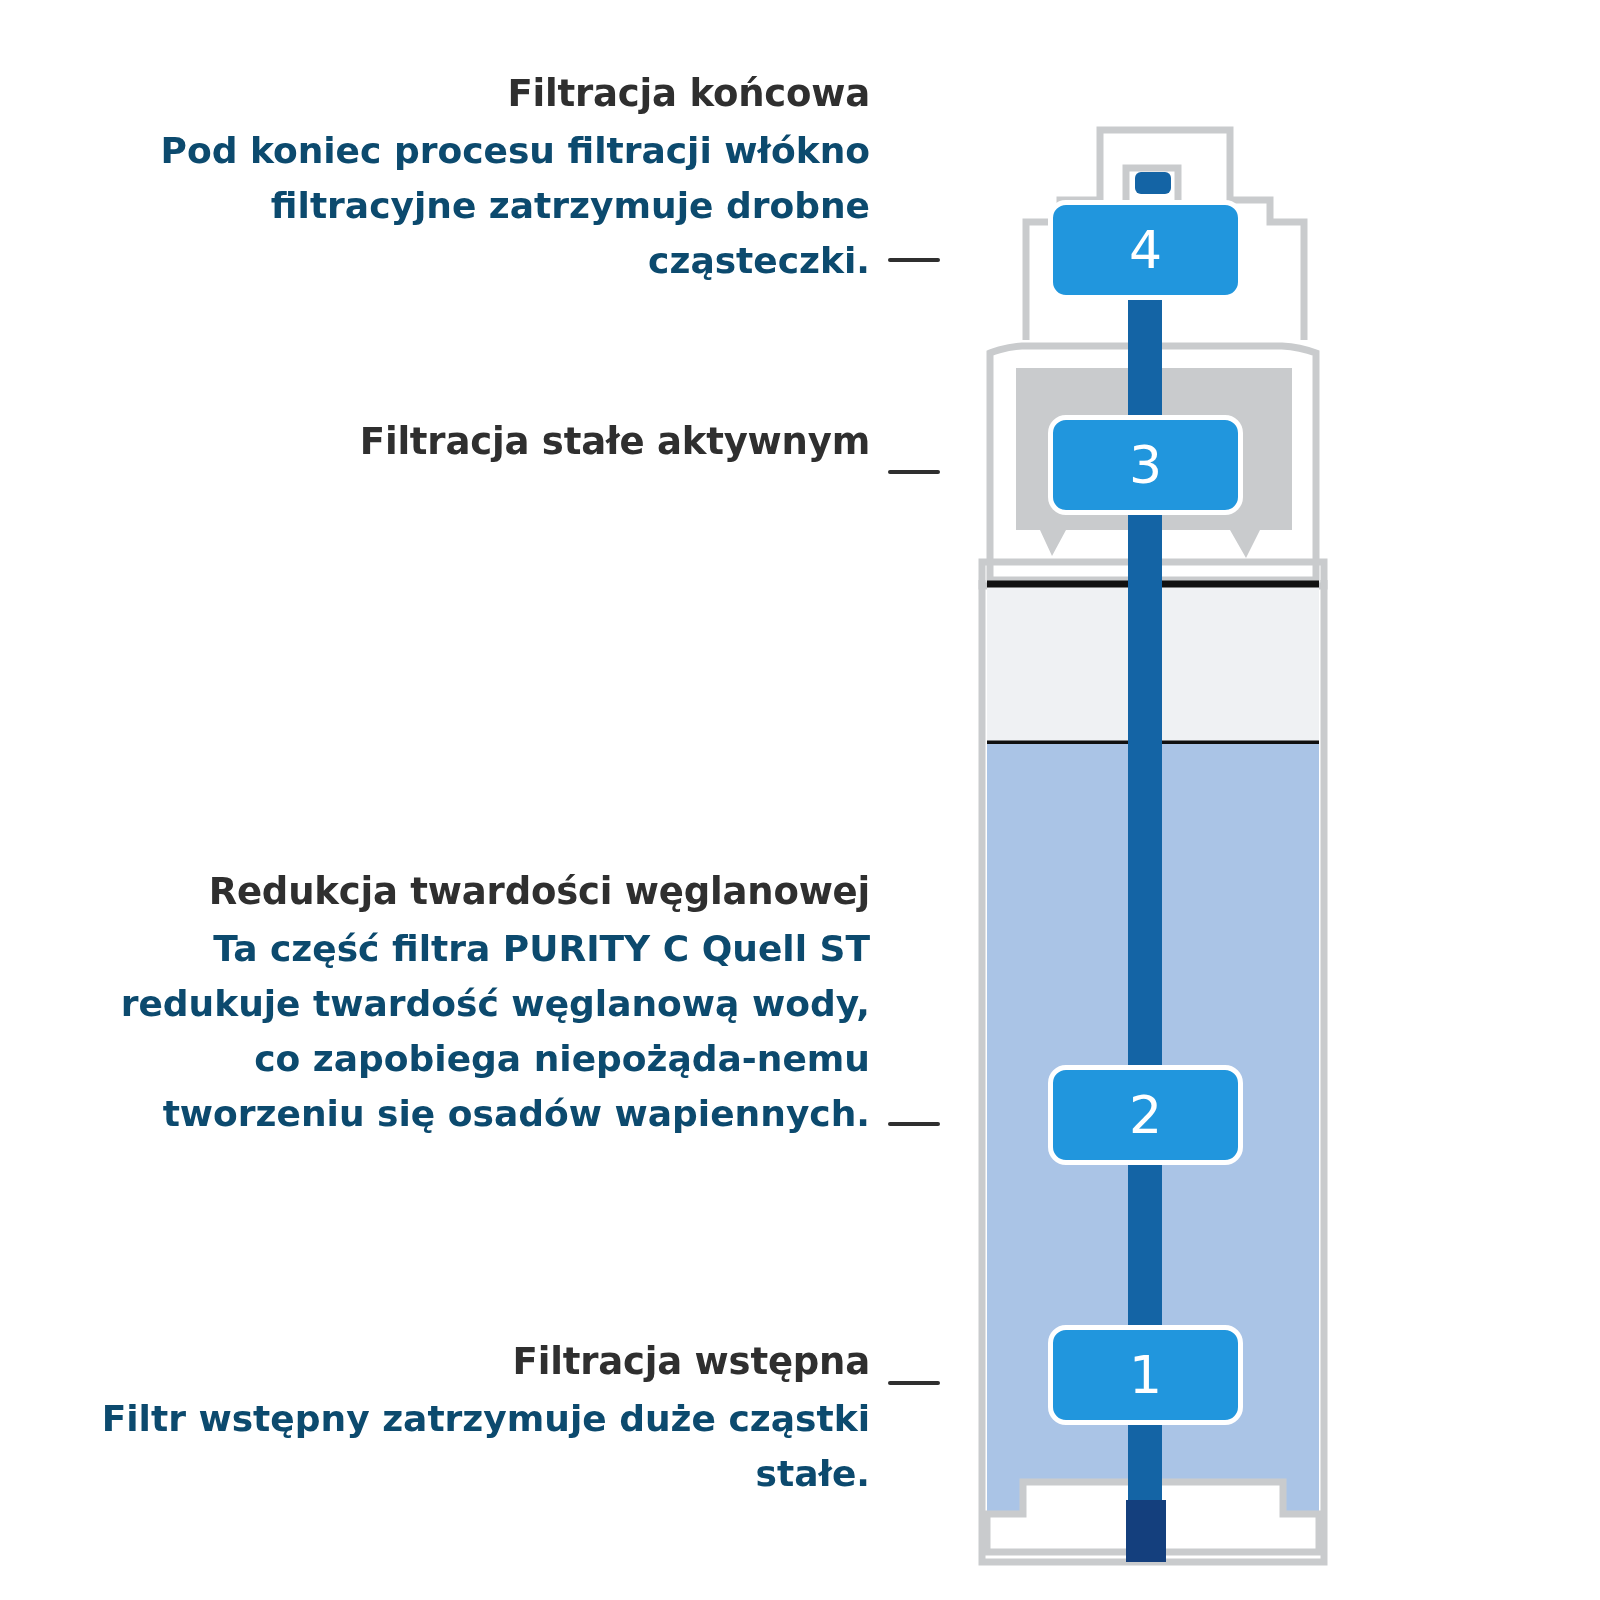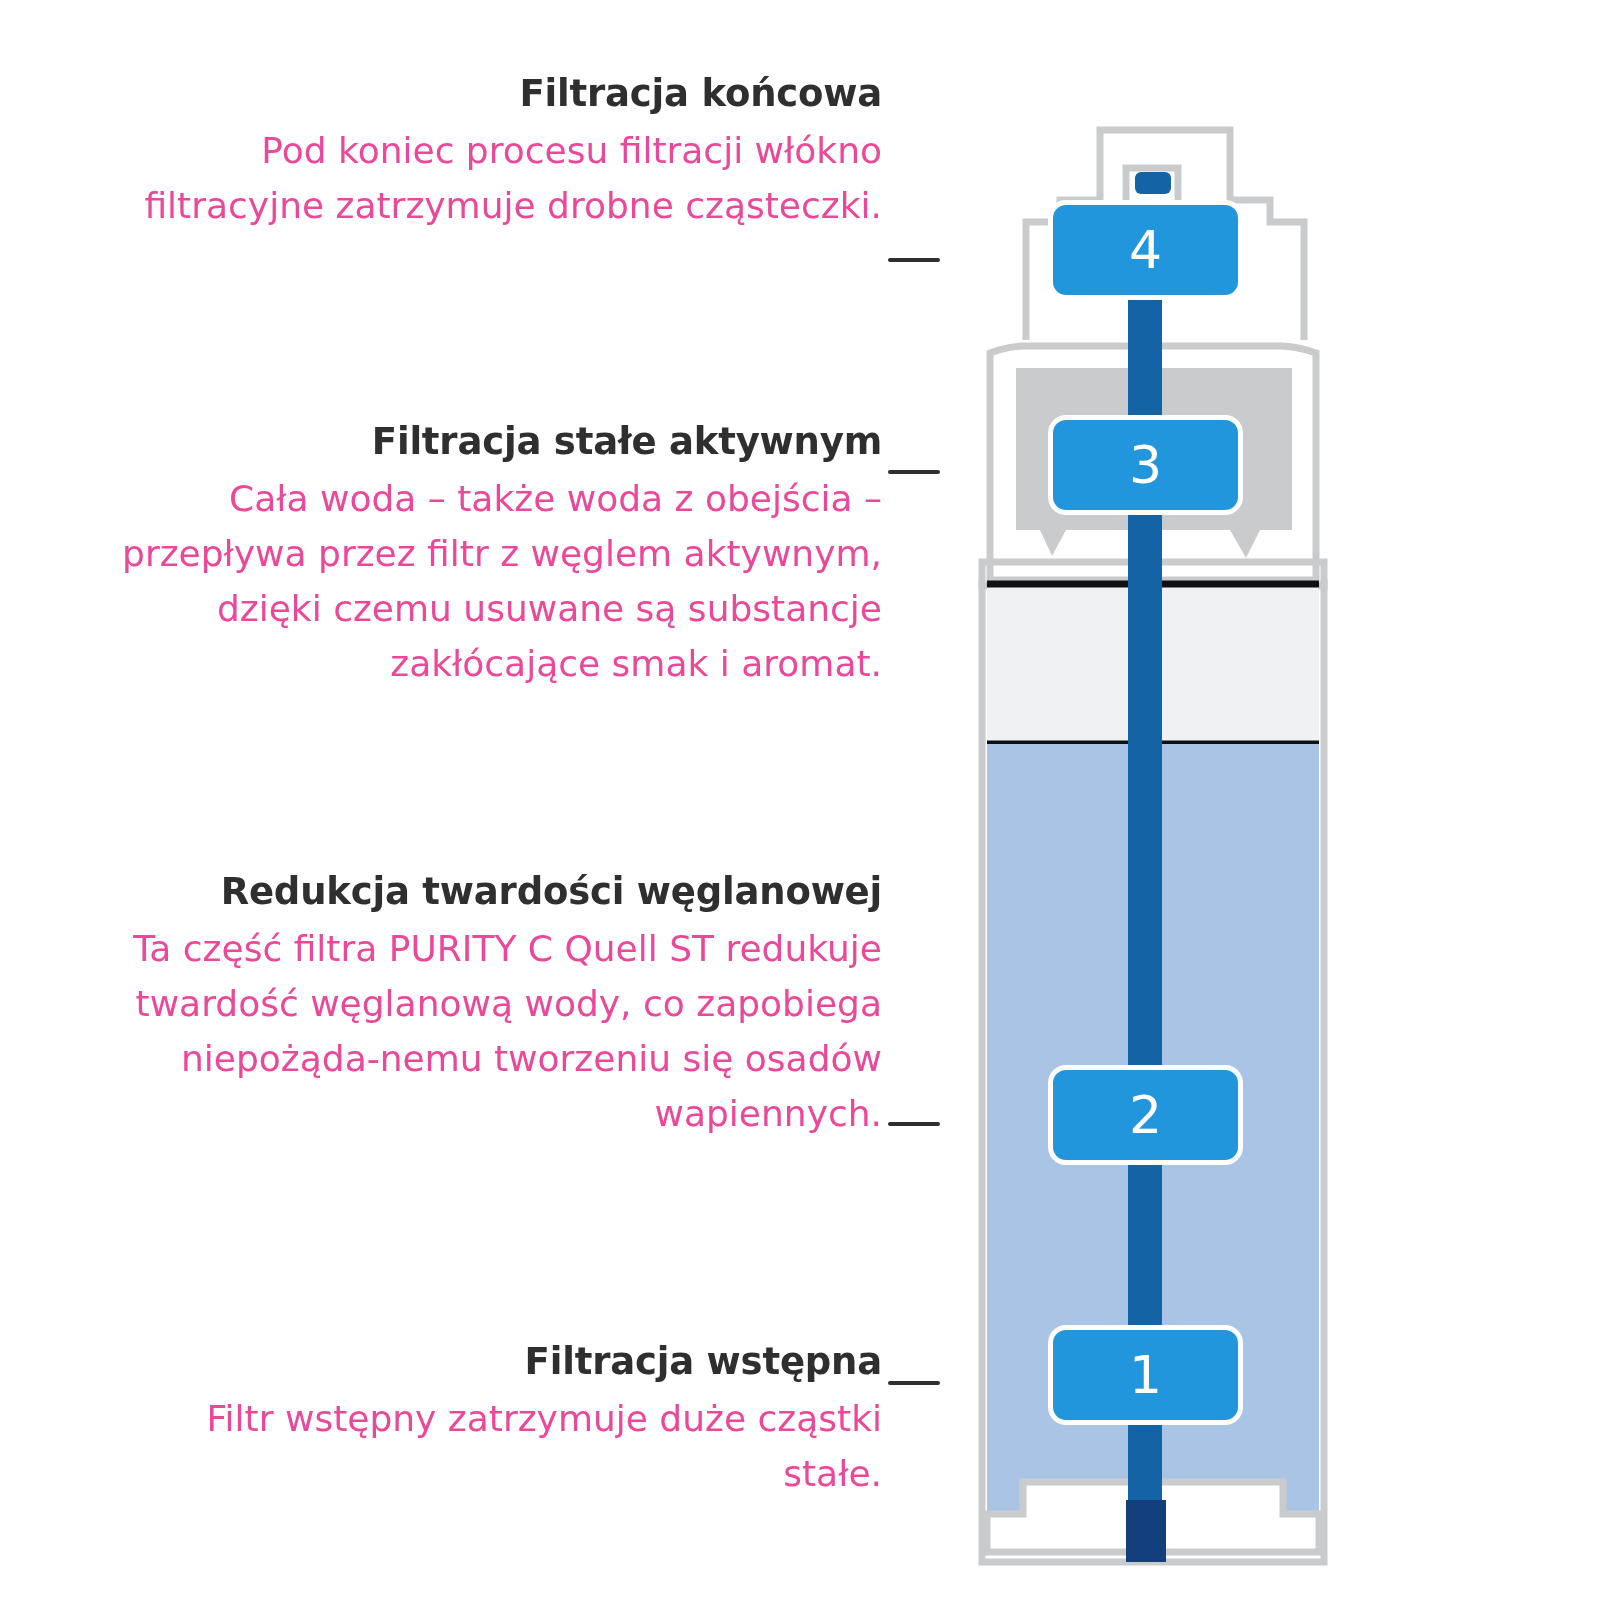--- a/index.html
+++ b/index.html
@@ -17,21 +17,21 @@
   }
 
   .stage {
     position: absolute;
     inset: 0;
   }
 
   
   .text-col {
     position: absolute;
-    left: 112px;
+    left: 100px;
     top: 0;
     width: 770px;
     height: 1600px;
   }
 
   .block {
     position: absolute;
     width: 770px;
     text-align: right;
   }
@@ -41,22 +41,22 @@
     font-size: 37px;
     font-weight: 700;
     color: #2f2f2f;
     letter-spacing: -0.2px;
     line-height: 1.2;
   }
 
   .block p {
     margin: 0;
     font-size: 36px;
-    font-weight: 400;
-    color: #ec4899;
+    font-weight: 700;
+    color: #0c4a6e;
     line-height: 1.52;
   }
 
   #block-4 { top: 72px; }
   #block-3 { top: 420px; }
   #block-2 { top: 870px; }
   #block-1 { top: 1340px; }
 
   
   .leader {
@@ -107,21 +107,20 @@
 
   <div class="text-col">
 
     <div class="block" id="block-4">
       <h2>Filtracja końcowa</h2>
       <p>Pod koniec procesu filtracji włókno filtracyjne zatrzymuje drobne cząsteczki.</p>
     </div>
 
     <div class="block" id="block-3">
       <h2>Filtracja stałe aktywnym</h2>
-      <p>Cała woda – także woda z obejścia  – przepływa przez filtr z węglem aktywnym, dzięki czemu usuwane są substancje zakłócające smak i aromat.</p>
     </div>
 
     <div class="block" id="block-1">
       <h2>Filtracja wstępna</h2>
       <p>Filtr wstępny zatrzymuje duże cząstki stałe.</p>
     </div>
 
     <div class="block" id="block-2">
       <h2>Redukcja twardości węglanowej</h2>
       <p>Ta część filtra PURITY C Quell ST redukuje twardość węglanową wody, co zapobiega niepożąda-nemu tworzeniu się osadów wapiennych.</p>

